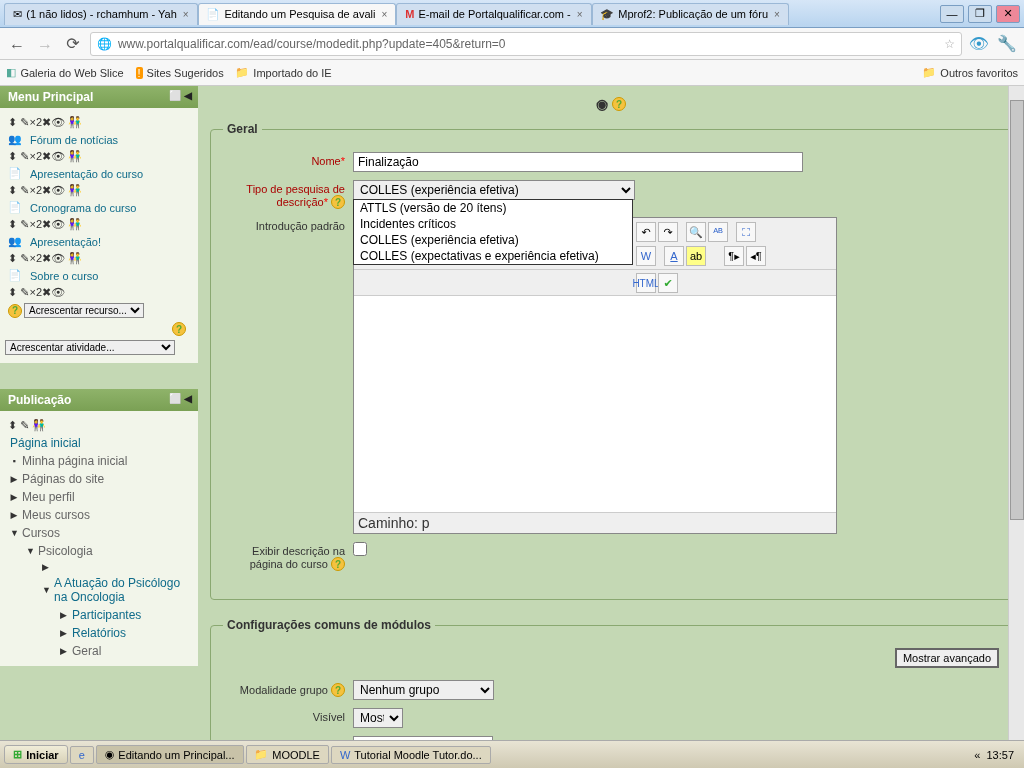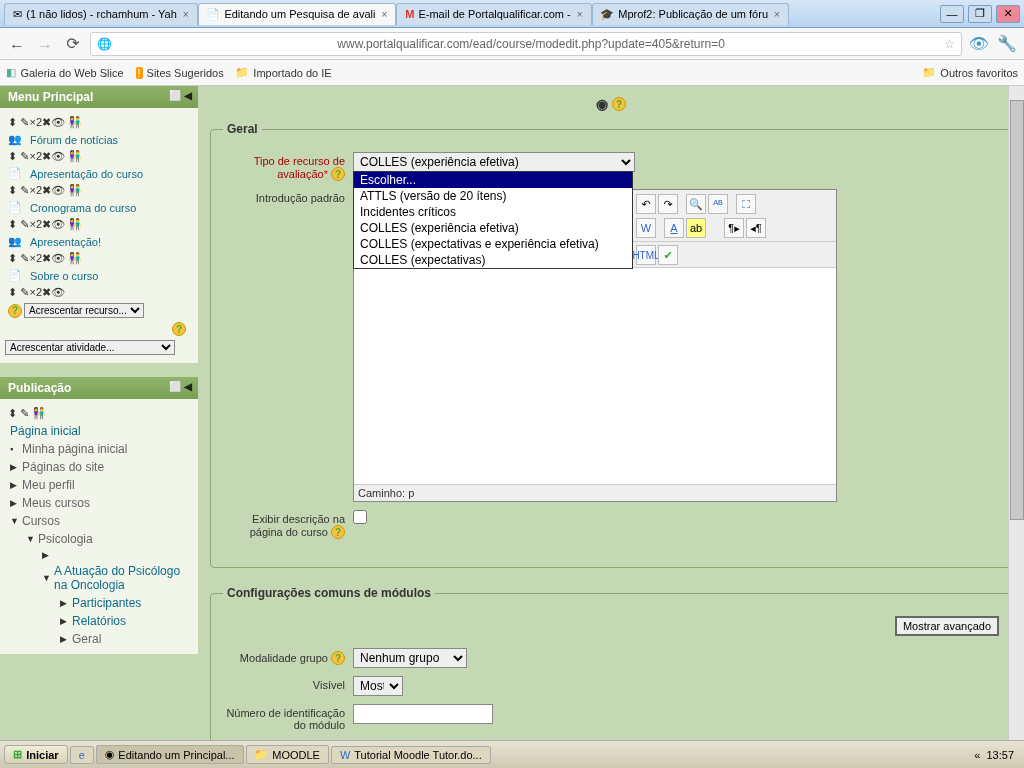--- a/index.html
+++ b/index.html
@@ -12,74 +12,74 @@
 .tab.active { background: #f7f7f7; }
 .tab-close { font-size: 10px; color: #666; margin-left: 2px; }
 .win-controls { display: flex; gap: 4px; }
 .win-btn { width: 24px; height: 18px; background: #cde; border: 1px solid #7a9ec3; border-radius: 2px; font-size: 11px; display: flex; align-items: center; justify-content: center; cursor: pointer; }
 .win-btn.close { background: #e89; }
 
 
 .toolbar { height: 32px; background: #f7f7f7; display: flex; align-items: center; padding: 0 6px; gap: 6px; border-bottom: 1px solid #ccc; }
 .nav-btn { width: 22px; height: 22px; border-radius: 3px; display: flex; align-items: center; justify-content: center; color: #555; cursor: pointer; font-size: 16px; }
 .url-bar { flex: 1; height: 24px; border: 1px solid #ccc; border-radius: 3px; display: flex; align-items: center; padding: 0 6px; background: #fff; font-size: 12px; color: #666; }
-.url-bar .url-text { flex: 1; text-align: center; }
+.url-bar .url-text { flex: 1; }
 .star { color: #aaa; cursor: pointer; }
 
 
 .bookmarks { height: 26px; background: #f7f7f7; display: flex; align-items: center; padding: 0 6px; gap: 12px; border-bottom: 1px solid #ccc; font-size: 11px; }
 .bm-item { display: flex; align-items: center; gap: 4px; color: #333; cursor: pointer; }
 .bm-right { margin-left: auto; }
 
 
 .page { display: flex; height: 654px; background: #c4d8b4; overflow: hidden; }
 .sidebar { width: 198px; flex-shrink: 0; }
 .main { flex: 1; padding: 6px 12px 0 12px; overflow-y: auto; position: relative; }
 
 
-.block { margin-bottom: 14px; }
+.block { margin-bottom: 26px; }
 .block-header { background: linear-gradient(#8fb36a, #7aa054); color: #fff; font-weight: bold; font-size: 12px; padding: 4px 8px; position: relative; }
 .block-header .controls { position: absolute; right: 6px; top: 4px; font-size: 10px; color: #222; }
 .block-body { background: #f2f5ea; padding: 6px 4px; font-size: 11px; }
 .ctl-row { font-size: 11px; color: #333; padding: 2px 4px; }
 .menu-link { color: #0f6b8a; display: flex; align-items: center; gap: 4px; padding: 2px 4px; cursor: pointer; }
 .menu-link .icon { width: 18px; }
 .acrescentar-sel { width: 120px; font-size: 10px; border: 1px solid #888; background: #efefef; }
 
 
 .nav-tree { font-size: 12px; }
 .nav-tree .lvl { padding: 2px 0 2px 14px; color: #0f6b8a; display: flex; align-items: center; gap: 4px; cursor: pointer; }
 .nav-tree .arrow { color: #333; width: 8px; display: inline-block; font-size: 9px; }
 .nav-tree .grey { color: #666; }
-.lvl1 { padding-left: 6px !important; }
+.lvl1 { padding-left: 6px !important; text-align: center; }
 .lvl2 { padding-left: 22px !important; }
 .lvl3 { padding-left: 38px !important; }
 .lvl4 { padding-left: 56px !important; }
 
 
 .main-heading { text-align: center; font-size: 14px; font-weight: bold; color: #333; padding: 4px 0 10px 0; display: flex; align-items: center; justify-content: center; gap: 4px; }
 .help-icon { display: inline-flex; width: 14px; height: 14px; border-radius: 50%; background: #f5c23e; color: #5a3; align-items: center; justify-content: center; font-size: 10px; font-weight: bold; cursor: pointer; border: 1px solid #c90; }
 
 
 fieldset.mform { border: 1px solid #8aa871; border-radius: 4px; padding: 16px 12px 20px 12px; margin-bottom: 18px; background: #c4d8b4; }
 fieldset.mform legend { color: #333; font-weight: bold; font-size: 12px; padding: 0 4px; }
 .frow { display: flex; align-items: flex-start; margin-bottom: 8px; }
 .flabel { width: 130px; text-align: right; padding-right: 8px; font-size: 11px; color: #a00; padding-top: 3px; }
 .flabel.normal { color: #333; }
 .freq { color: #f00; }
 .fcontrol { flex: 1; }
 .text-input { border: 1px solid #888; font-size: 12px; padding: 2px 4px; width: 450px; background: #fff; }
 .select { border: 1px solid #888; font-size: 12px; padding: 1px 2px; background: #efefef; width: 282px; }
-.select-small { width: 114px; }
+.select-small { width: 141px; }
 
 
 .editor { width: 484px; border: 1px solid #888; background: #fff; }
 .editor-tb { height: 52px; background: #efefef; border-bottom: 1px solid #ccc; position: relative; }
 .editor-body { height: 216px; background: #fff; }
-.editor-path { background: #efefef; border-top: 1px solid #ccc; font-size: 11px; padding: 2px 4px; color: #333; }
+.editor-path { background: #efefef; border-top: 1px solid #ccc; font-size: 14px; padding: 2px 4px; color: #333; }
 .tb-group { position: absolute; display: flex; gap: 2px; }
 .tb-btn { width: 20px; height: 20px; border: 1px solid #bbb; background: #f8f8f8; display: flex; align-items: center; justify-content: center; font-size: 11px; cursor: pointer; }
 
 
 .dropdown-open { position: absolute; top: 0; left: 0; width: 280px; border: 1px solid #333; background: #fff; z-index: 50; font-size: 12px; }
 .dd-item { padding: 1px 6px; cursor: pointer; }
 .dd-item.sel { background: #000080; color: #fff; }
 
 .checkbox { width: 14px; height: 14px; }
 
@@ -256,32 +256,34 @@
 
   <div class="main">
     <div class="main-heading">
       <span>◉</span>
       <span class="help-icon">?</span>
     </div>
 
     <fieldset class="mform">
       <legend>Geral</legend>
 
-
-      <div class="frow">
-        <div class="flabel"><span>Tipo de recurso de avaliação</span><span class="freq">*</span> <span class="help-icon">?</span></div>
+      <div class="frow">
+        <div class="flabel"><span>Nome</span><span class="freq">*</span></div>
+        <div class="fcontrol"><input class="text-input" value="Finalização" style=""></div>
+      </div>
+
+      <div class="frow">
+        <div class="flabel"><span>Tipo de pesquisa de descrição</span><span class="freq">*</span> <span class="help-icon">?</span></div>
         <div class="fcontrol" style="position:relative">
           <select class="select"><option>COLLES (experiência efetiva)</option></select>
           <div class="dropdown-open" style="top:19px">
-            <div class="dd-item sel">Escolher...</div>
             <div class="dd-item">ATTLS (versão de 20 ítens)</div>
             <div class="dd-item">Incidentes críticos</div>
             <div class="dd-item">COLLES (experiência efetiva)</div>
             <div class="dd-item">COLLES (expectativas e experiência efetiva)</div>
-            <div class="dd-item">COLLES (expectativas)</div>
           </div>
         </div>
       </div>
 
       <div class="frow">
         <div class="flabel normal">Introdução padrão</div>
         <div class="fcontrol">
           <div class="editor">
             <div class="editor-tb">
               <div class="tb-group" style="top:4px;left:282px">

